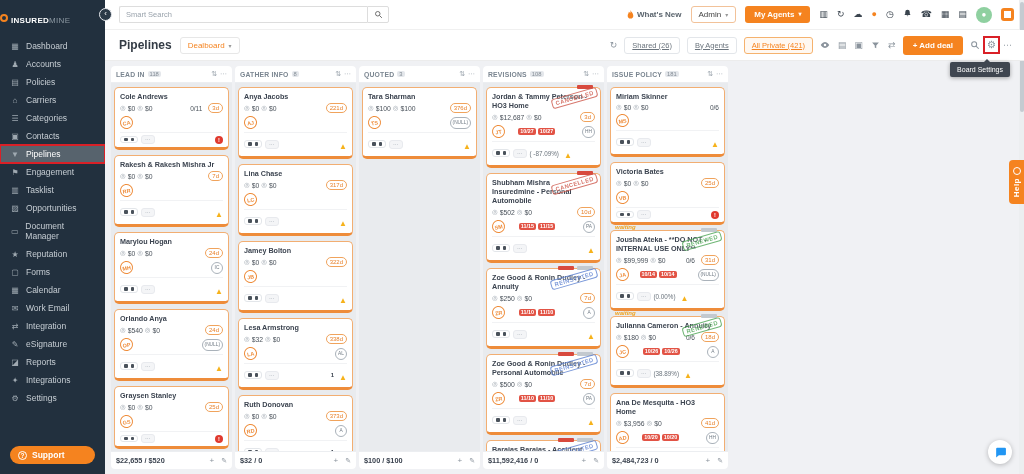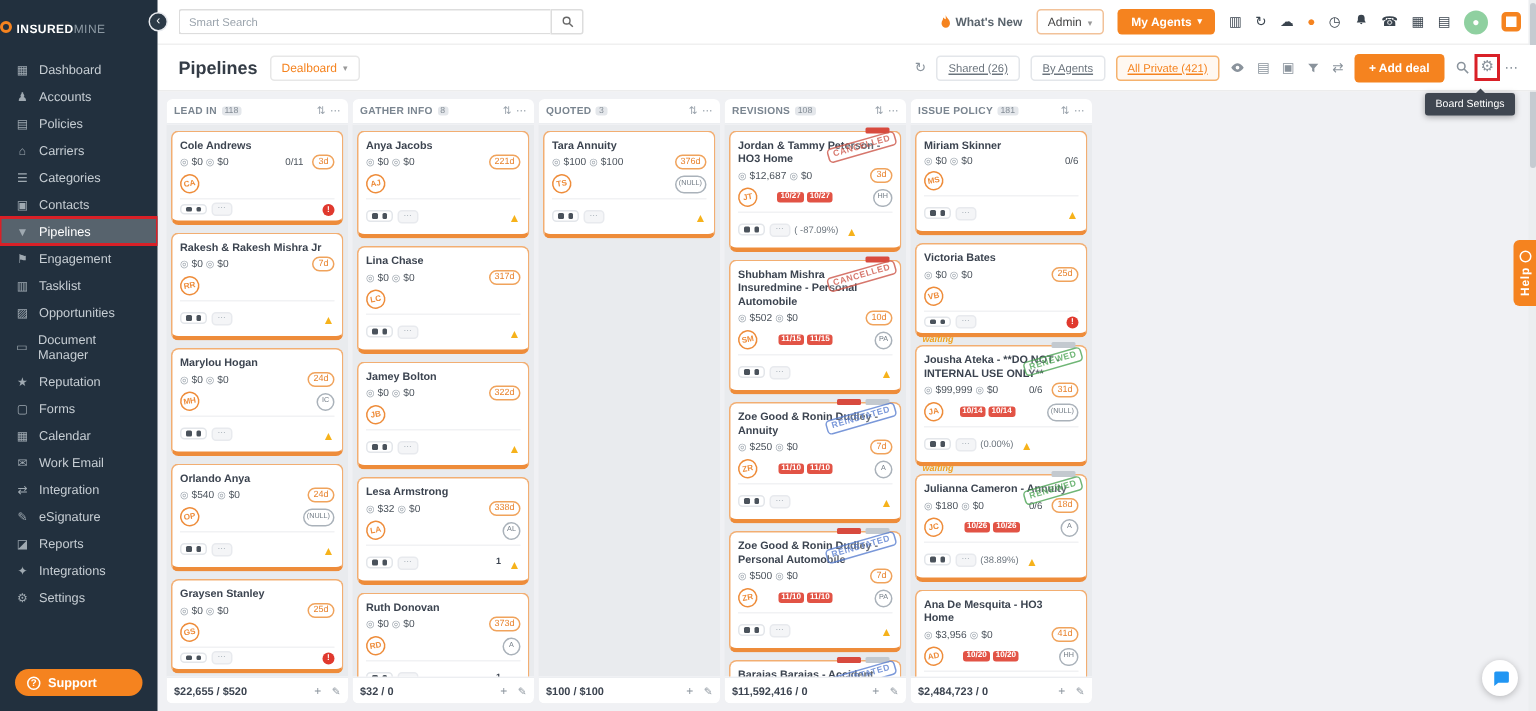--- a/index.html
+++ b/index.html
@@ -542,21 +542,21 @@
         </div>
         <div class="col">
           <div class="col-header">
             <span class="col-title">QUOTED</span>
             <span class="col-count">3</span>
             <span class="col-hic">⇅</span>
             <span class="col-hic">⋯</span>
           </div>
           <div class="col-body">
             <div class="card">
-              <div class="card-name">Tara Annuity</div>
+              <div class="card-name">Tara Sharman</div>
               <div class="money-row">
                 <span class="coin">◎</span>
                 <span>$100</span>
                 <span class="coin">◎</span>
                 <span>$100</span>
                 <span class="age">376d</span>
               </div>
               <div class="avatar-row">
                 <span class="initials">TS</span>
                 <span class="pbadge">(NULL)</span>

